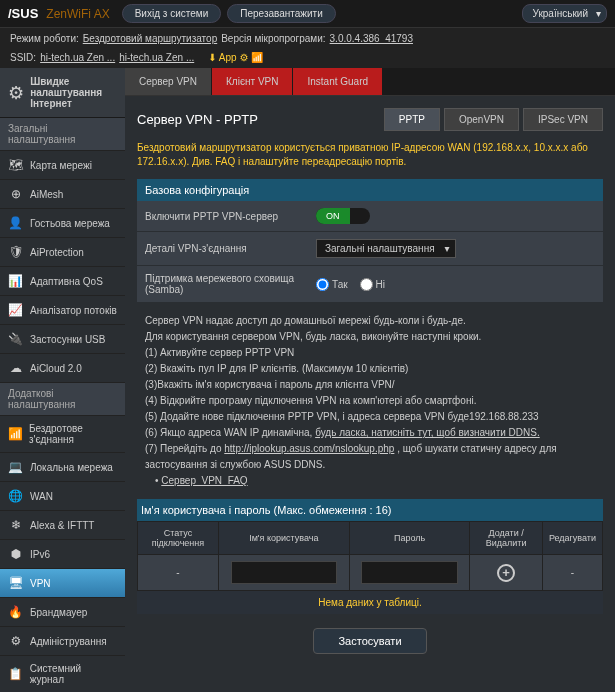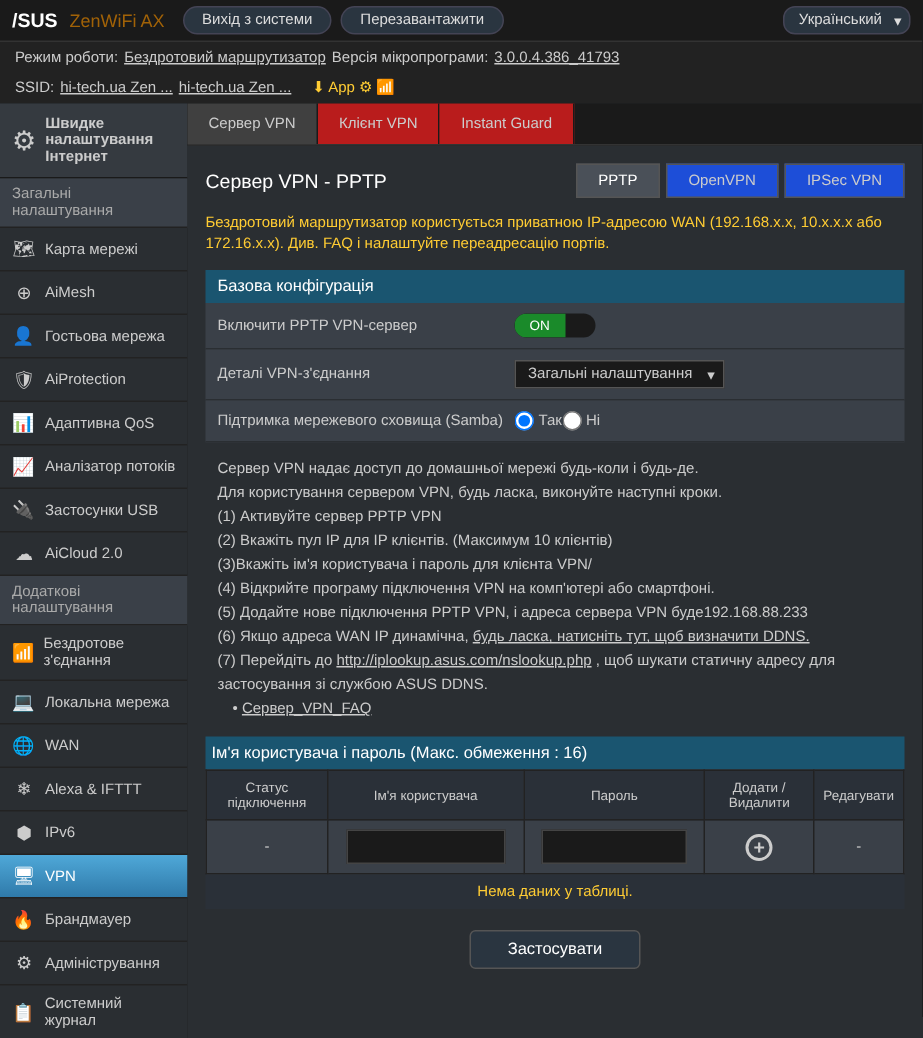--- a/index.html
+++ b/index.html
@@ -23,33 +23,33 @@
 .sitem.active{background:linear-gradient(#4fa8d8,#2f7aaa);color:#fff}
 .sicon{width:16px;text-align:center;font-size:12px}
 .main{flex:1;background:#2a2e32;padding:0;min-height:620px}
 .tabs{display:flex;background:#1a1a1a;border-bottom:1px solid #333}
 .tab{padding:8px 14px;background:#b91c1c;border-right:1px solid #1a1a1a;cursor:pointer;font-size:10px}
 .tab.active{background:#404040}
 .content{padding:12px}
 .ptitle{display:flex;align-items:center;margin-bottom:10px}
 .ptitle h2{font-size:13px;color:#fff;font-weight:normal}
 .pbtns{margin-left:auto;display:flex;gap:4px}
-.pbtn{background:#1d4ed8;border:1px solid #555;padding:5px 14px;font-size:10px;color:#ccc;cursor:pointer}
+.pbtn{background:#404040;border:1px solid #555;padding:5px 14px;font-size:10px;color:#ccc;cursor:pointer}
 .pbtn.active{background:#4a5058;color:#fff}
 .desc{color:#fc3;font-size:10px;line-height:1.4;margin-bottom:10px}
 .desc .u{cursor:pointer}
 .sect{background:#1a5570;padding:5px 8px;font-size:11px;color:#fff;margin-bottom:0}
 .row{display:flex;align-items:center;padding:7px 8px;background:#3a4048;border-bottom:1px solid #2a2e32;font-size:10px}
-.rlabel{width:198px}
+.rlabel{width:171px}
 .toggle{display:inline-flex;background:#1a1a1a;border-radius:10px;overflow:hidden;cursor:pointer}
 .ton{background:#1a8a2a;color:#fff;padding:3px 10px;font-size:9px;font-weight:normal}
 .toff{padding:3px 10px}
 .sel{background:#1a1a1a;border:1px solid #555;padding:3px 20px 3px 8px;color:#ccc;font-size:10px;cursor:pointer;position:relative}
 .sel:after{content:"▾";position:absolute;right:5px}
-.radio{display:flex;gap:0}
+.radio{display:flex;gap:12px}
 .radio label{display:flex;gap:3px;align-items:center;cursor:pointer}
 .notes{padding:10px 8px;font-size:10px;line-height:1.6}
 .notes .u{text-decoration:underline;cursor:pointer}
 .notes .bullet{padding-left:10px}
 .thead{background:#1a5570;padding:5px 4px;font-size:11px;color:#fff}
 table{width:100%;border-collapse:collapse;background:#3a4048}
 th{background:#2a3038;padding:6px;font-size:9px;font-weight:normal;border:1px solid #222;text-align:center}
 td{padding:6px;border:1px solid #222;text-align:center;font-size:10px}
 .tinput{background:#1a1a1a;border:1px solid #444;width:90%;padding:3px;color:#ccc}
 .plus{width:18px;height:18px;border:2px solid #ccc;border-radius:50%;display:inline-flex;align-items:center;justify-content:center;cursor:pointer;font-size:13px;font-weight:bold}

